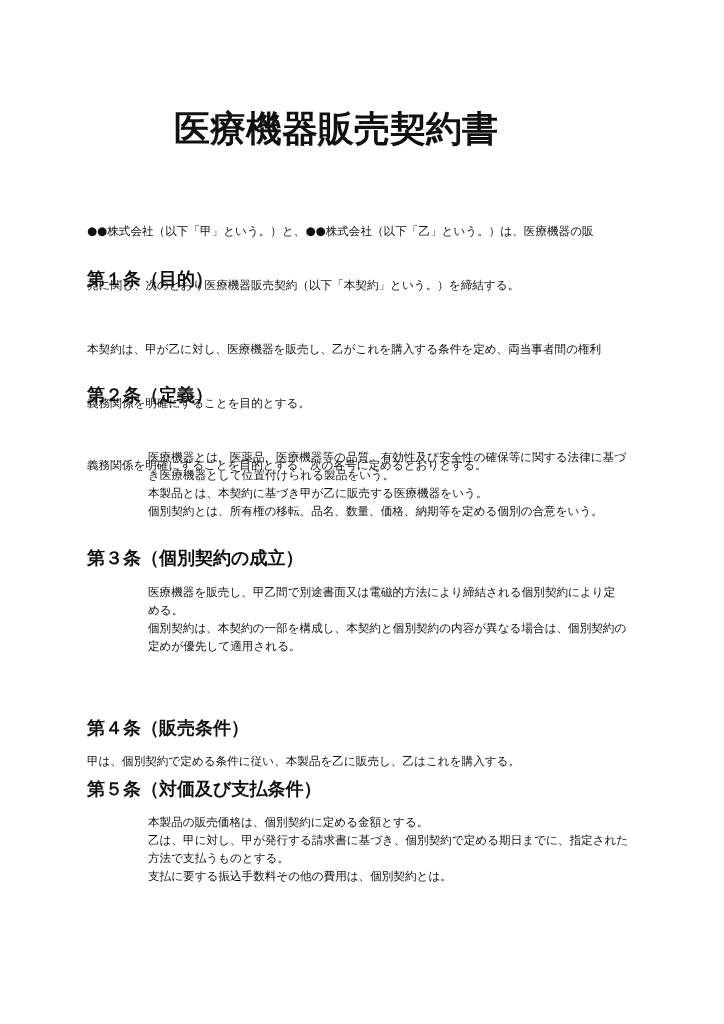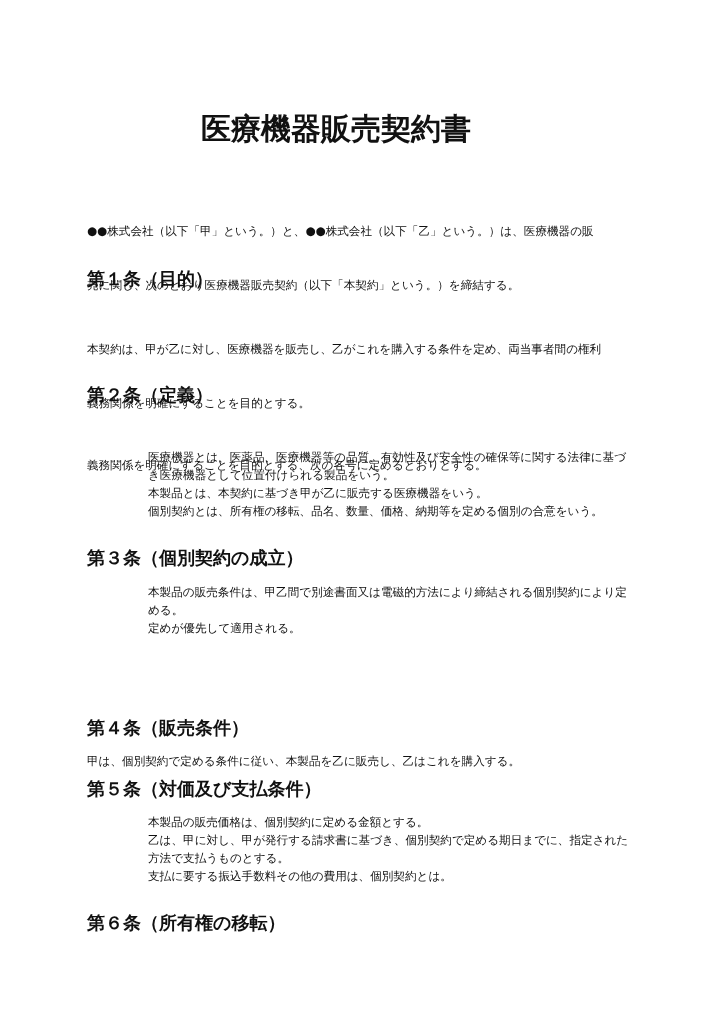--- a/index.html
+++ b/index.html
@@ -4,21 +4,21 @@
 <style>
   html, body { margin: 0; padding: 0; background: #ffffff; }
   body {
     width: 724px; height: 1024px; overflow: hidden; position: relative;
     font-family: "DejaVu Sans", "Liberation Sans", sans-serif;
     color: #111111;
   }
   .page { position: absolute; left: 0; top: 0; width: 724px; height: 1024px; }
   .title {
     position: absolute; left: 0; width: 672px; top: 111px;
-    text-align: center; font-size: 30px; font-weight: bold; letter-spacing: 0px;
+    text-align: center; font-size: 36px; font-weight: bold; letter-spacing: 0px;
     line-height: 36px;
   }
   .para {
     position: absolute; left: 87px; width: 560px;
     font-size: 11.6px; line-height: 18px; white-space: pre;
   }
   .heading {
     position: absolute; left: 87px; font-size: 18px; font-weight: bold; line-height: 22px;
   }
   .items { position: absolute; left: 132px; width: 520px; }
@@ -47,32 +47,32 @@
   </div>
   <div class="items" style="top:448px;">
     <div class="item">医療機器とは、医薬品、医療機器等の品質、有効性及び安全性の確保等に関する法律に基づ</div>
     <div class="item">き医療機器として位置付けられる製品をいう。</div>
     <div class="item">本製品とは、本契約に基づき甲が乙に販売する医療機器をいう。</div>
     <div class="item">個別契約とは、所有権の移転、品名、数量、価格、納期等を定める個別の合意をいう。</div>
   </div>
 
   <div class="heading" style="top:547px;">第３条（個別契約の成立）</div>
   <div class="items" style="top:583px;">
-    <div class="item">本製品の販売条件は、甲乙間で別途書面又は電磁的方法により締結される個別契約により定</div>
+    <div class="item">医療機器を販売し、甲乙間で別途書面又は電磁的方法により締結される個別契約により定</div>
     <div class="item">める。</div>
+    <div class="item">個別契約は、本契約の一部を構成し、本契約と個別契約の内容が異なる場合は、個別契約の</div>
     <div class="item">定めが優先して適用される。</div>
   </div>
 
   <div class="heading" style="top:681px;margin-top:36px;">第４条（販売条件）</div>
   <div class="para" style="top:716px;">
     <div>甲は、個別契約で定める条件に従い、本製品を乙に販売し、乙はこれを購入する。</div>
   </div>
 
   <div class="heading" style="top:778px;">第５条（対価及び支払条件）</div>
   <div class="items" style="top:813px;">
     <div class="item">本製品の販売価格は、個別契約に定める金額とする。</div>
     <div class="item">乙は、甲に対し、甲が発行する請求書に基づき、個別契約で定める期日までに、指定された</div>
     <div class="item">方法で支払うものとする。</div>
     <div class="item">支払に要する振込手数料その他の費用は、個別契約とは。</div>
   </div>
 
-  <div class="heading" style="top:912px;">第６条（所有権の移転）</div>
 </div>
 
 </body></html>

